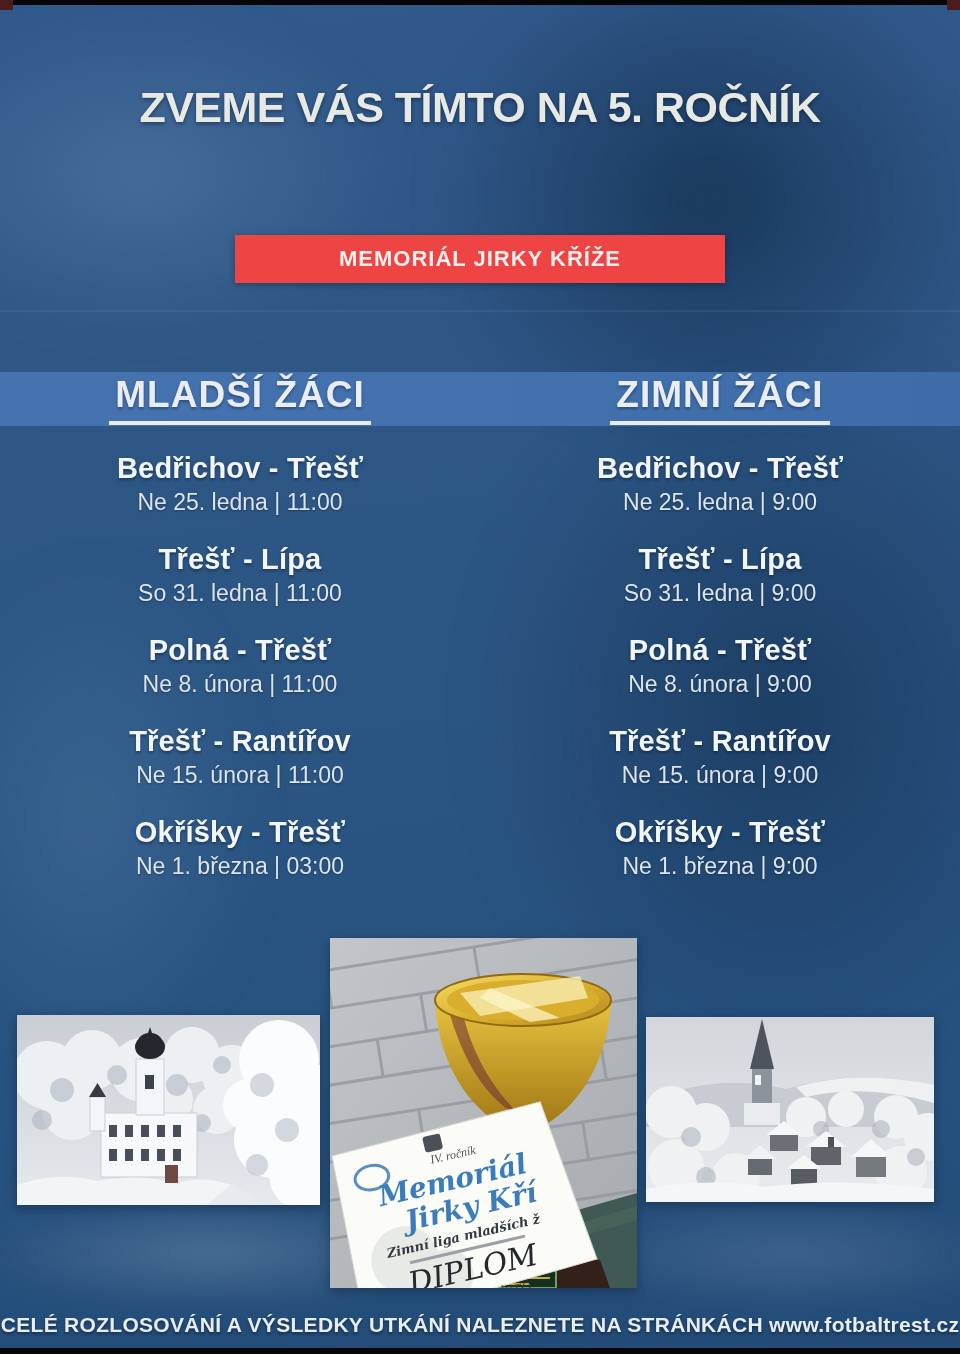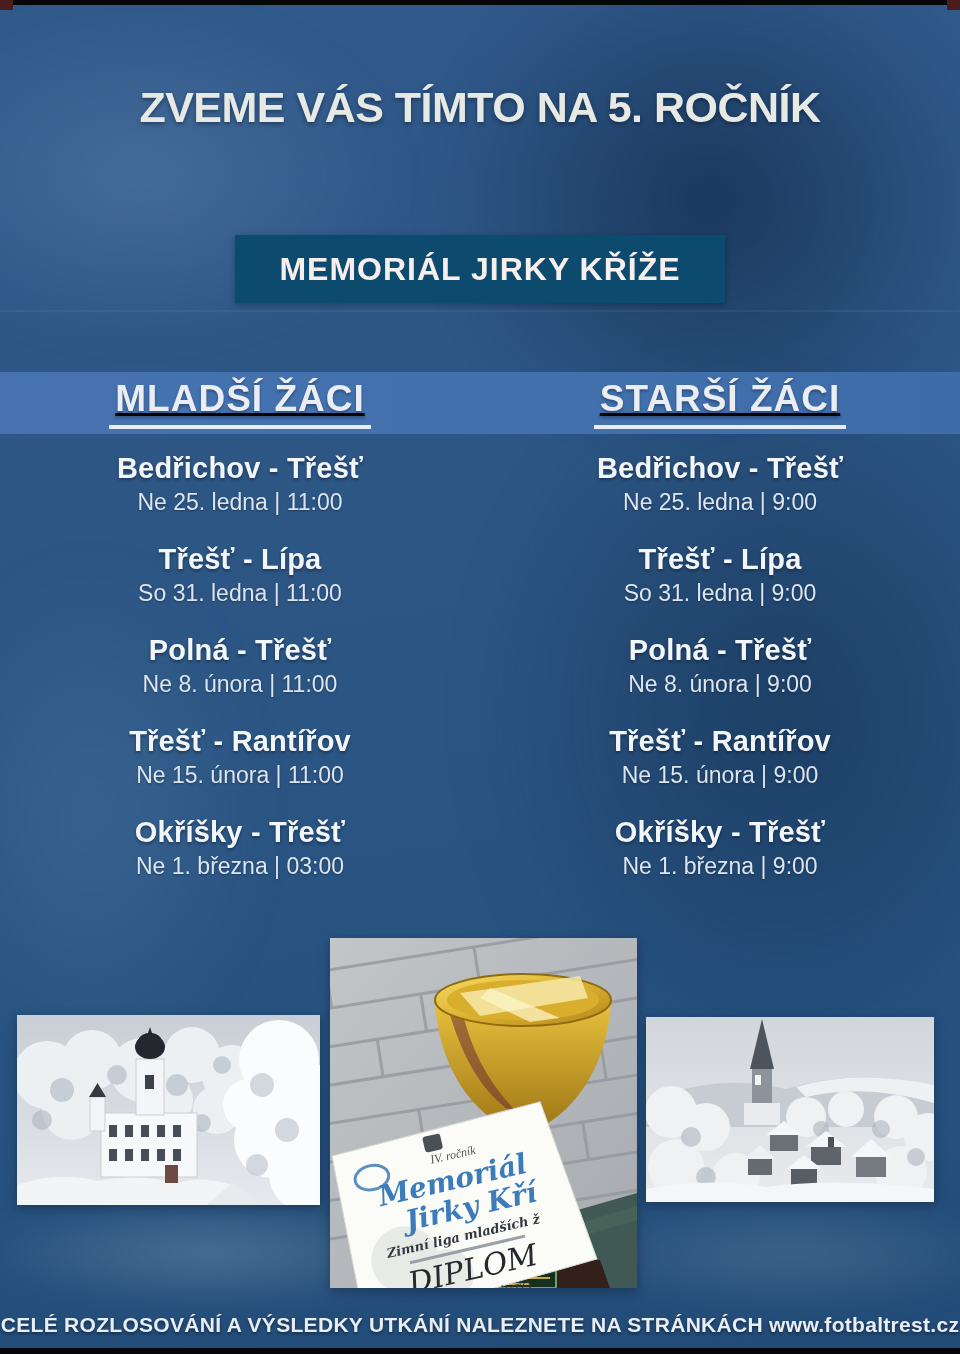--- a/index.html
+++ b/index.html
@@ -33,29 +33,29 @@
   .corner-sq.tl{left:0;top:0;}
   .corner-sq.tr{right:0;top:0;}
 
   
   .title-block{position:absolute;left:0;right:0;top:68px;text-align:center;
     color:#e7e9e5;font-weight:800;letter-spacing:-.5px;
     text-shadow:0 2px 4px rgba(5,15,30,.45);}
   .title-line{font-size:43px;line-height:78px;}
 
   
-  .badge{position:absolute;left:235px;top:235px;width:490px;height:68px;
-    background:#0c4a6e;display:flex;align-items:center;justify-content:center;
-    color:#f6efee;font-size:32px;font-weight:800;letter-spacing:1px;
+  .badge{position:absolute;left:235px;top:235px;width:490px;height:48px;
+    background:#ef4444;display:flex;align-items:center;justify-content:center;
+    color:#f6efee;font-size:22px;font-weight:800;letter-spacing:1px;
     box-shadow:0 2px 6px rgba(10,20,35,.35);}
 
   
-  .band{position:absolute;left:0;right:0;top:372px;height:62px;
+  .band{position:absolute;left:0;right:0;top:372px;height:54px;
     background:linear-gradient(90deg,#4673b0 0%,#4271ae 55%,#3e6ca9 100%);
-    display:flex;text-decoration:underline;}
+    display:flex;}
   .band-cell{width:50%;display:flex;align-items:center;justify-content:center;}
   .col-header{color:#eaeef4;font-size:37px;font-weight:800;letter-spacing:1px;
     border-bottom:4px solid #e8edf3;padding:0 6px 5px 6px;
     text-shadow:0 2px 3px rgba(10,25,45,.4);}
 
   
   .columns{position:absolute;left:0;right:0;top:436px;display:flex;}
   .col{width:50%;display:flex;flex-direction:column;align-items:center;padding-top:16px;}
   .match{text-align:center;margin-bottom:27px;}
   .match-teams{font-size:29px;font-weight:700;color:#f3f6f9;letter-spacing:.2px;
@@ -97,21 +97,21 @@
     <div class="title-line">ZVEME VÁS TÍMTO NA 5. ROČNÍK</div>
   </div>
 
   <div class="badge">MEMORIÁL JIRKY KŘÍŽE</div>
 
   <div class="band">
     <div class="band-cell">
       <span class="col-header">MLADŠÍ ŽÁCI</span>
     </div>
     <div class="band-cell">
-      <span class="col-header">STARŠÍ ŽÁCI</span>
+      <span class="col-header">ZIMNÍ ŽÁCI</span>
     </div>
   </div>
 
   <div class="columns">
     <div class="col">
       <div class="match">
         <div class="match-teams">Bedřichov - Třešť</div>
         <div class="match-datetime">Ne 25. ledna | 11:00</div>
       </div>
       <div class="match">

